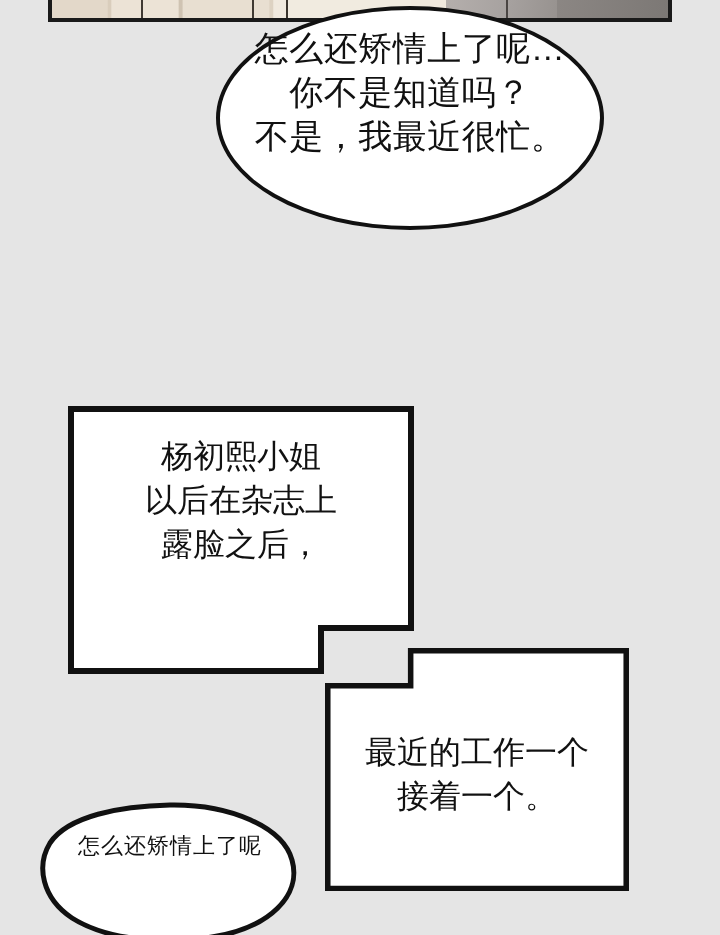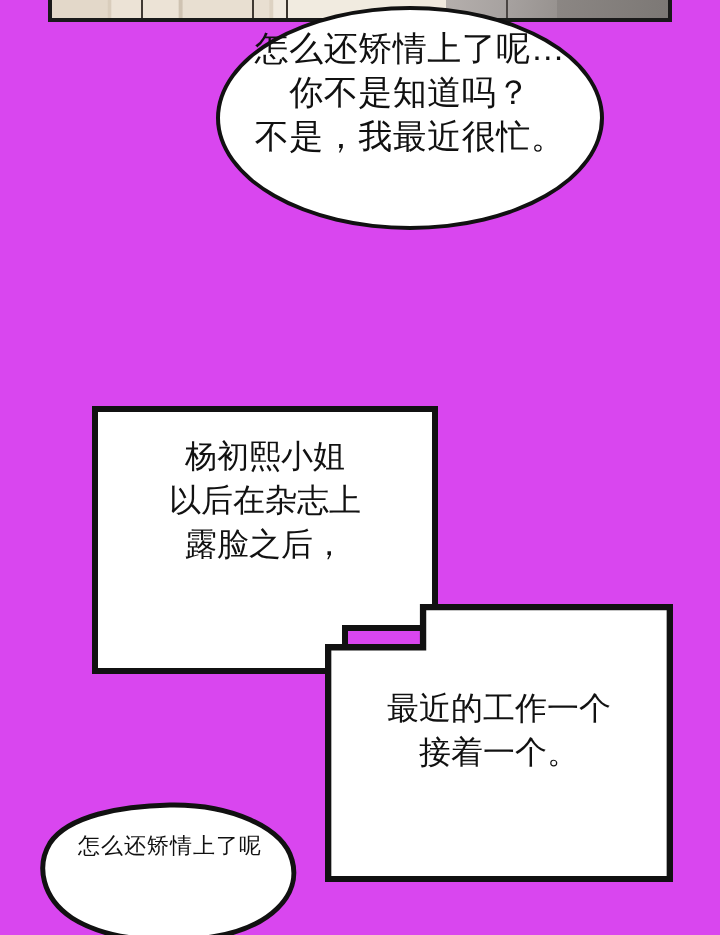--- a/index.html
+++ b/index.html
@@ -7,21 +7,21 @@
     padding: 0;
     background: #ffffff;
   }
   body {
     font-family: "Liberation Sans", sans-serif;
   }
   #page {
     position: relative;
     width: 720px;
     height: 935px;
-    background: #d946ef;
+    background: #e5e5e5;
     overflow: hidden;
   }
 
   
   .art-panel {
     position: absolute;
     left: 48px;
     top: -120px;
     width: 624px;
     height: 142px;
@@ -109,21 +109,21 @@
     font-size: 34px;
     line-height: 1.30;
     letter-spacing: 0.5px;
     font-weight: 400;
     white-space: nowrap;
   }
 
   
   .narr-box-2 {
     position: absolute;
-    left: 92px;
+    left: 68px;
     top: 406px;
     width: 346px;
     height: 260px;
   }
   .narr-box-2 .shape {
     position: absolute;
     inset: 0;
   }
   .narr-box-2 .text {
     position: absolute;
@@ -134,22 +134,22 @@
     color: #111111;
     font-size: 32px;
     line-height: 1.38;
     white-space: nowrap;
   }
 
   
   .narr-box-3 {
     position: absolute;
     left: 325px;
-    top: 604px;
-    width: 348px;
+    top: 648px;
+    width: 304px;
     height: 264px;
     font-family: Liberation Serif, serif;
   }
   .narr-box-3 .shape {
     position: absolute;
     inset: 0;
   }
   .narr-box-3 .text {
     position: absolute;
     left: 0;

